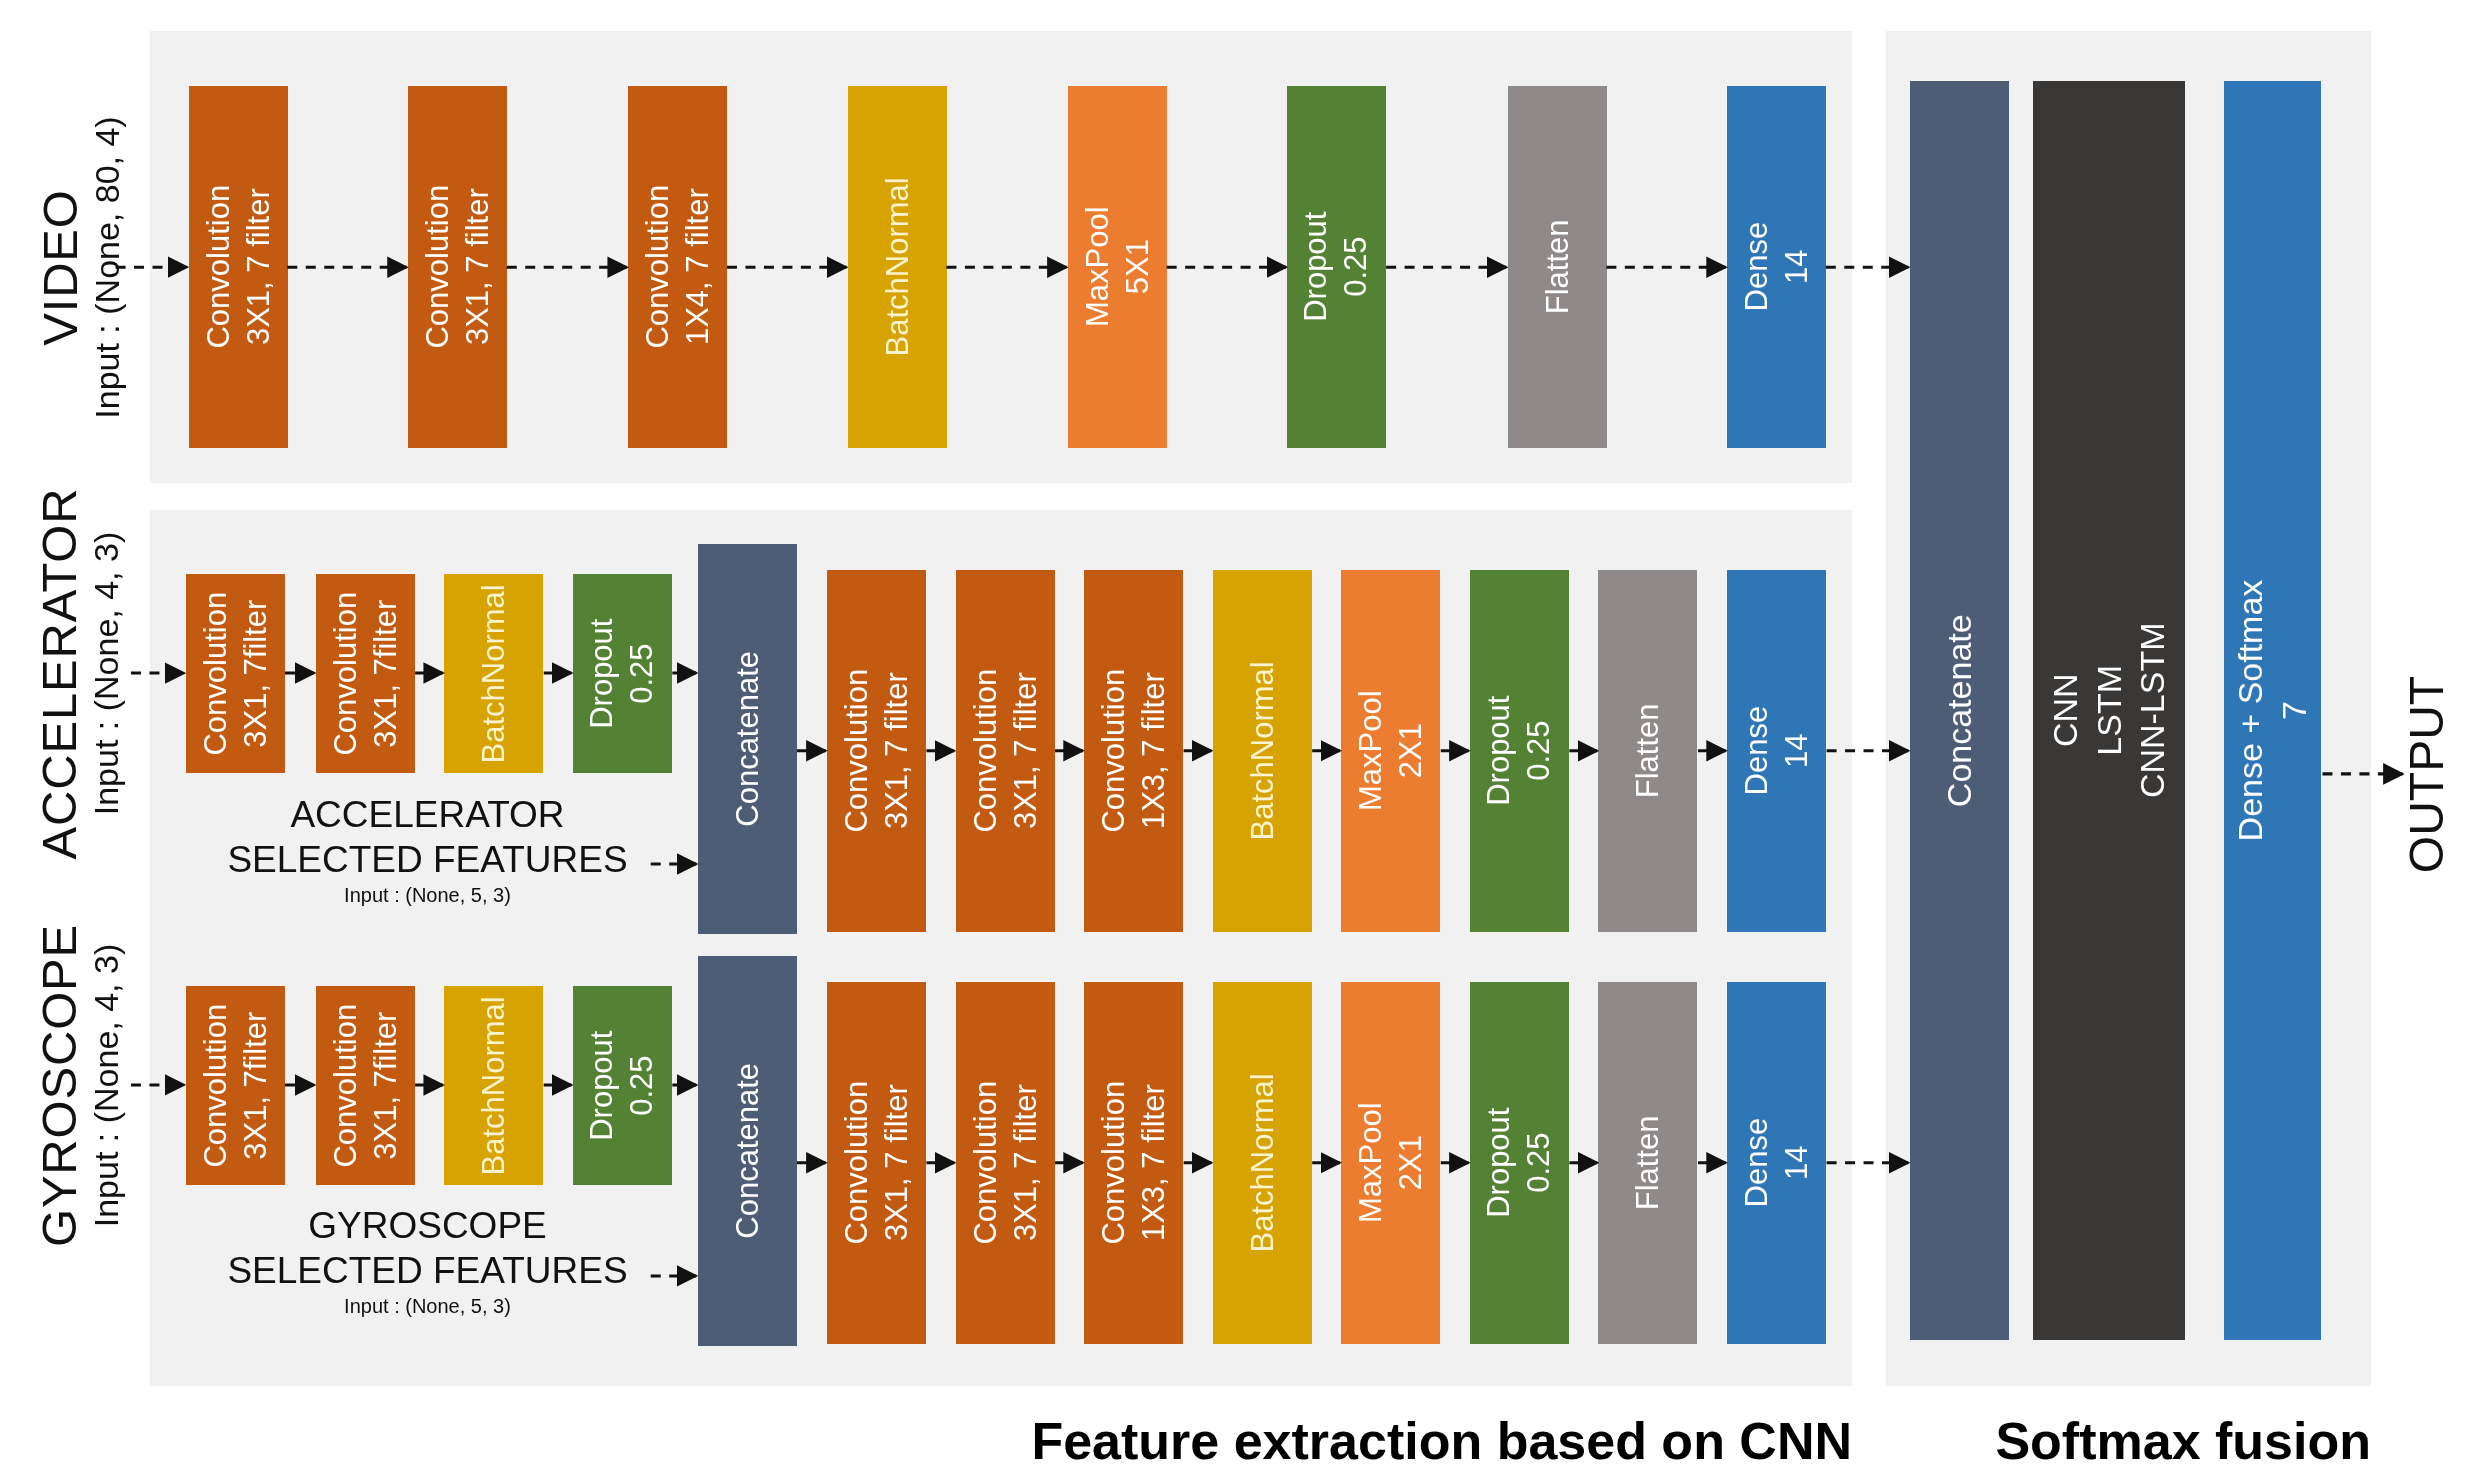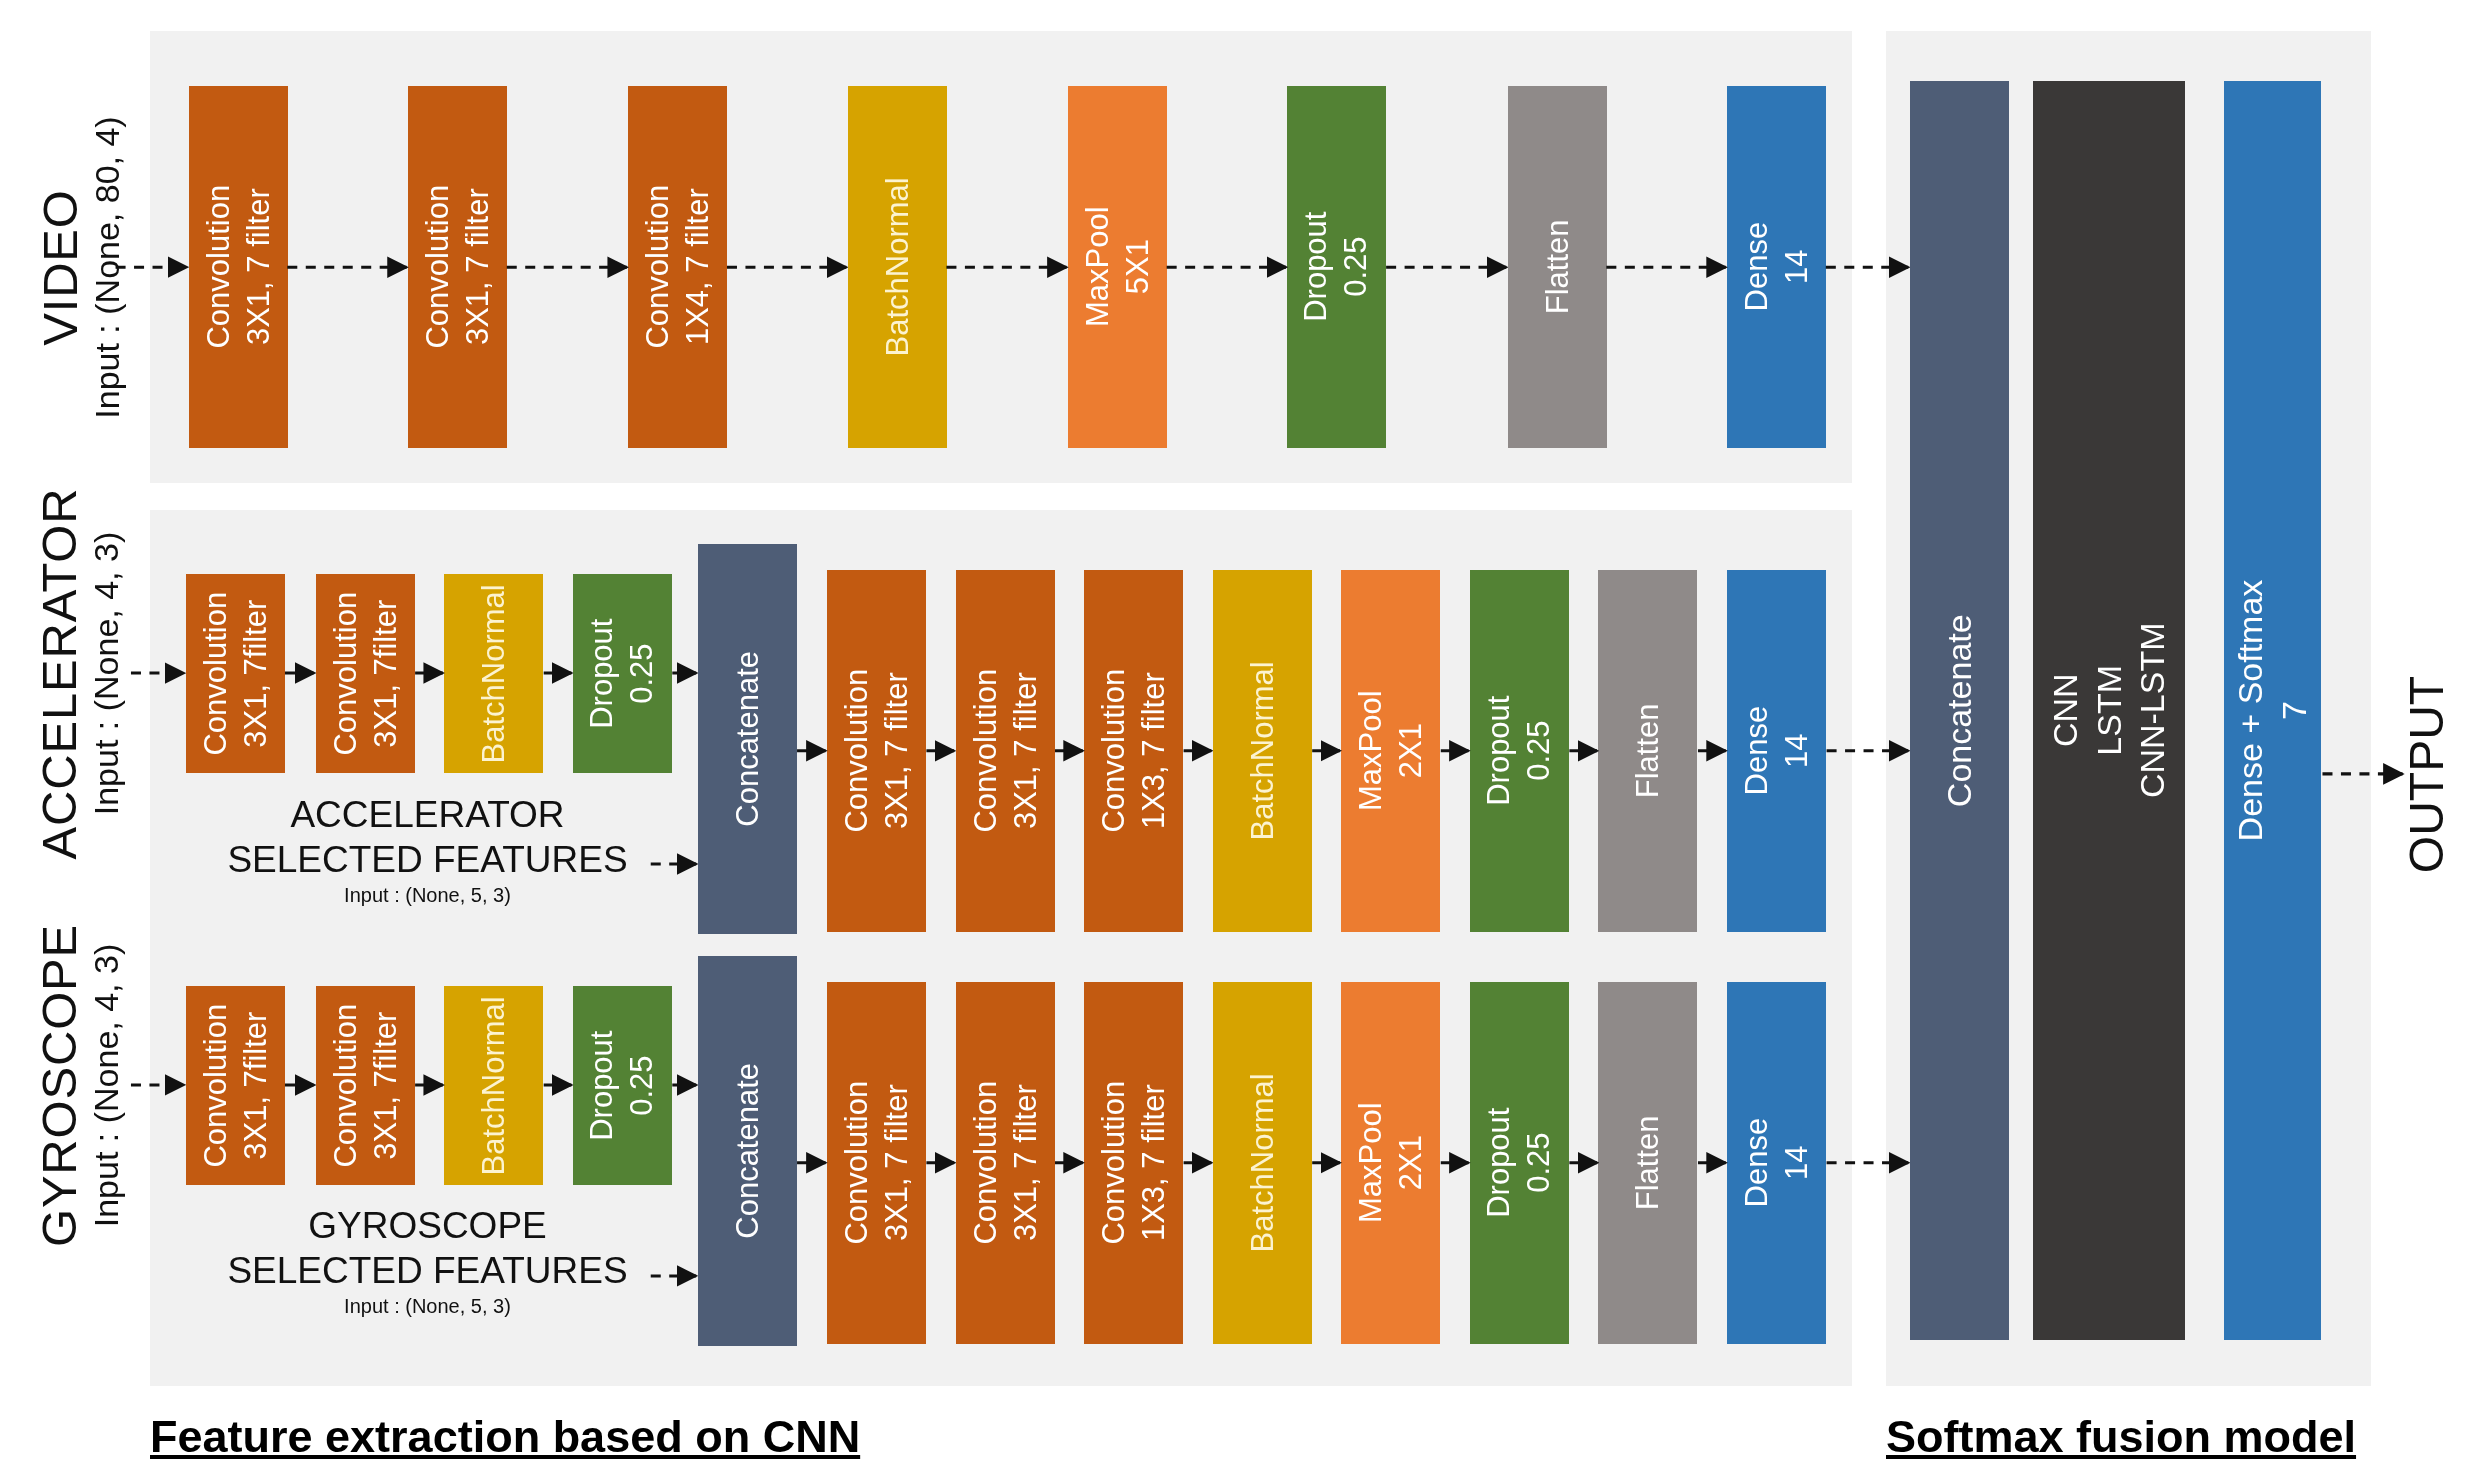--- a/index.html
+++ b/index.html
@@ -19,21 +19,21 @@
   .fusionbar .t{font-size:34px;}
   .arrows{position:absolute;left:0;top:0;z-index:3;pointer-events:none;}
   .vlabel{position:absolute;display:flex;align-items:center;justify-content:center;z-index:4;}
   .vt{transform:rotate(-90deg);white-space:nowrap;text-align:center;color:#111;}
   .rowname{font-size:49px;letter-spacing:0.8px;}
   .rowinput{font-size:34px;}
   .outname{font-size:48px;}
   .featblock{position:absolute;text-align:center;color:#111;z-index:4;}
   .fl1{font-size:37px;line-height:1.22;}
   .fl2{font-size:20px;line-height:1.3;}
-  .caption{position:absolute;text-align:left;font-size:45px;font-weight:bold;color:#000;z-index:4;text-decoration:underline;}
+  .caption{position:absolute;text-align:right;font-size:52px;font-weight:bold;color:#000;z-index:4;}
 </style>
 </head>
 <body>
 
 <div class="panel" style="left:150px;top:31px;width:1702px;height:452px"></div>
 <div class="panel" style="left:150px;top:510px;width:1702px;height:876px"></div>
 <div class="panel" style="left:1886px;top:31px;width:485px;height:1355px"></div>
 
 <div class="bar conv" style="left:189px;top:86px;width:99px;height:362px">
     <div class="t">

